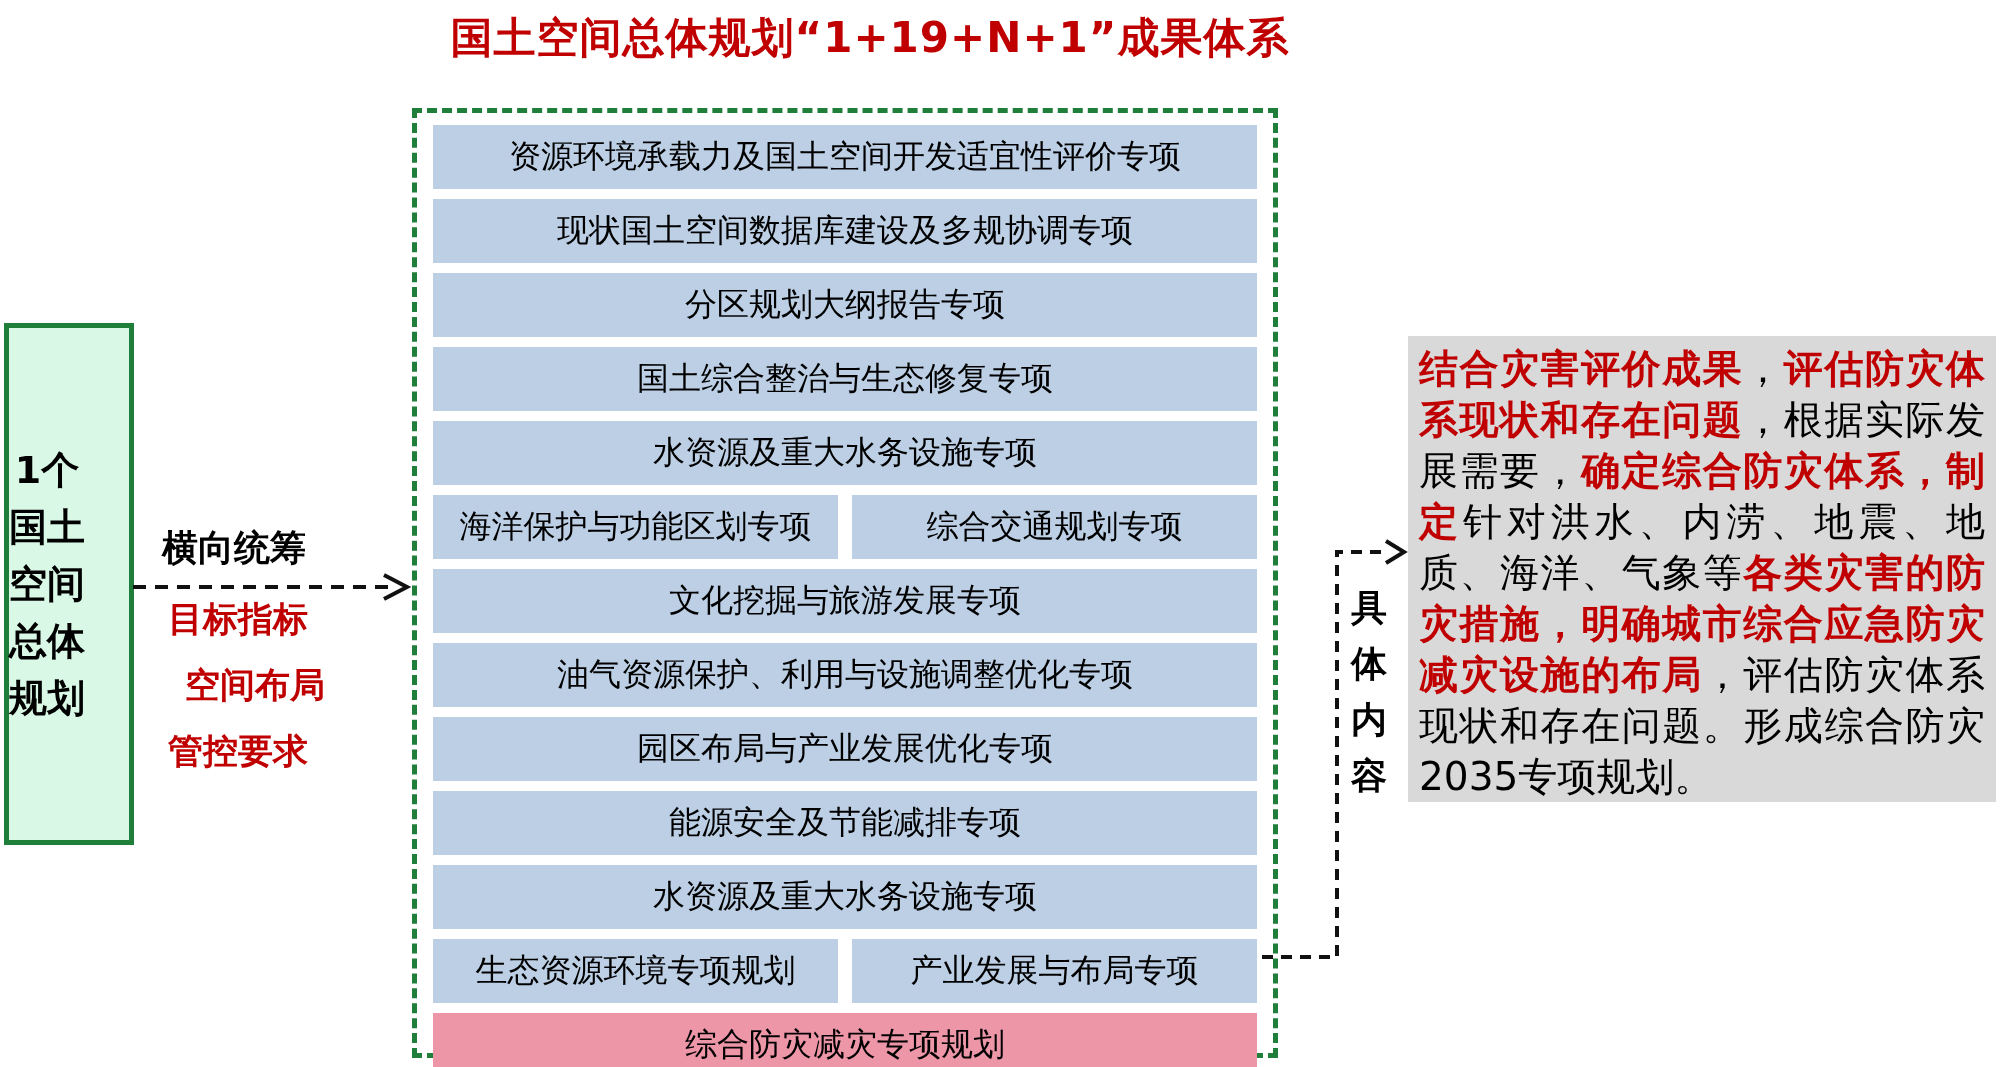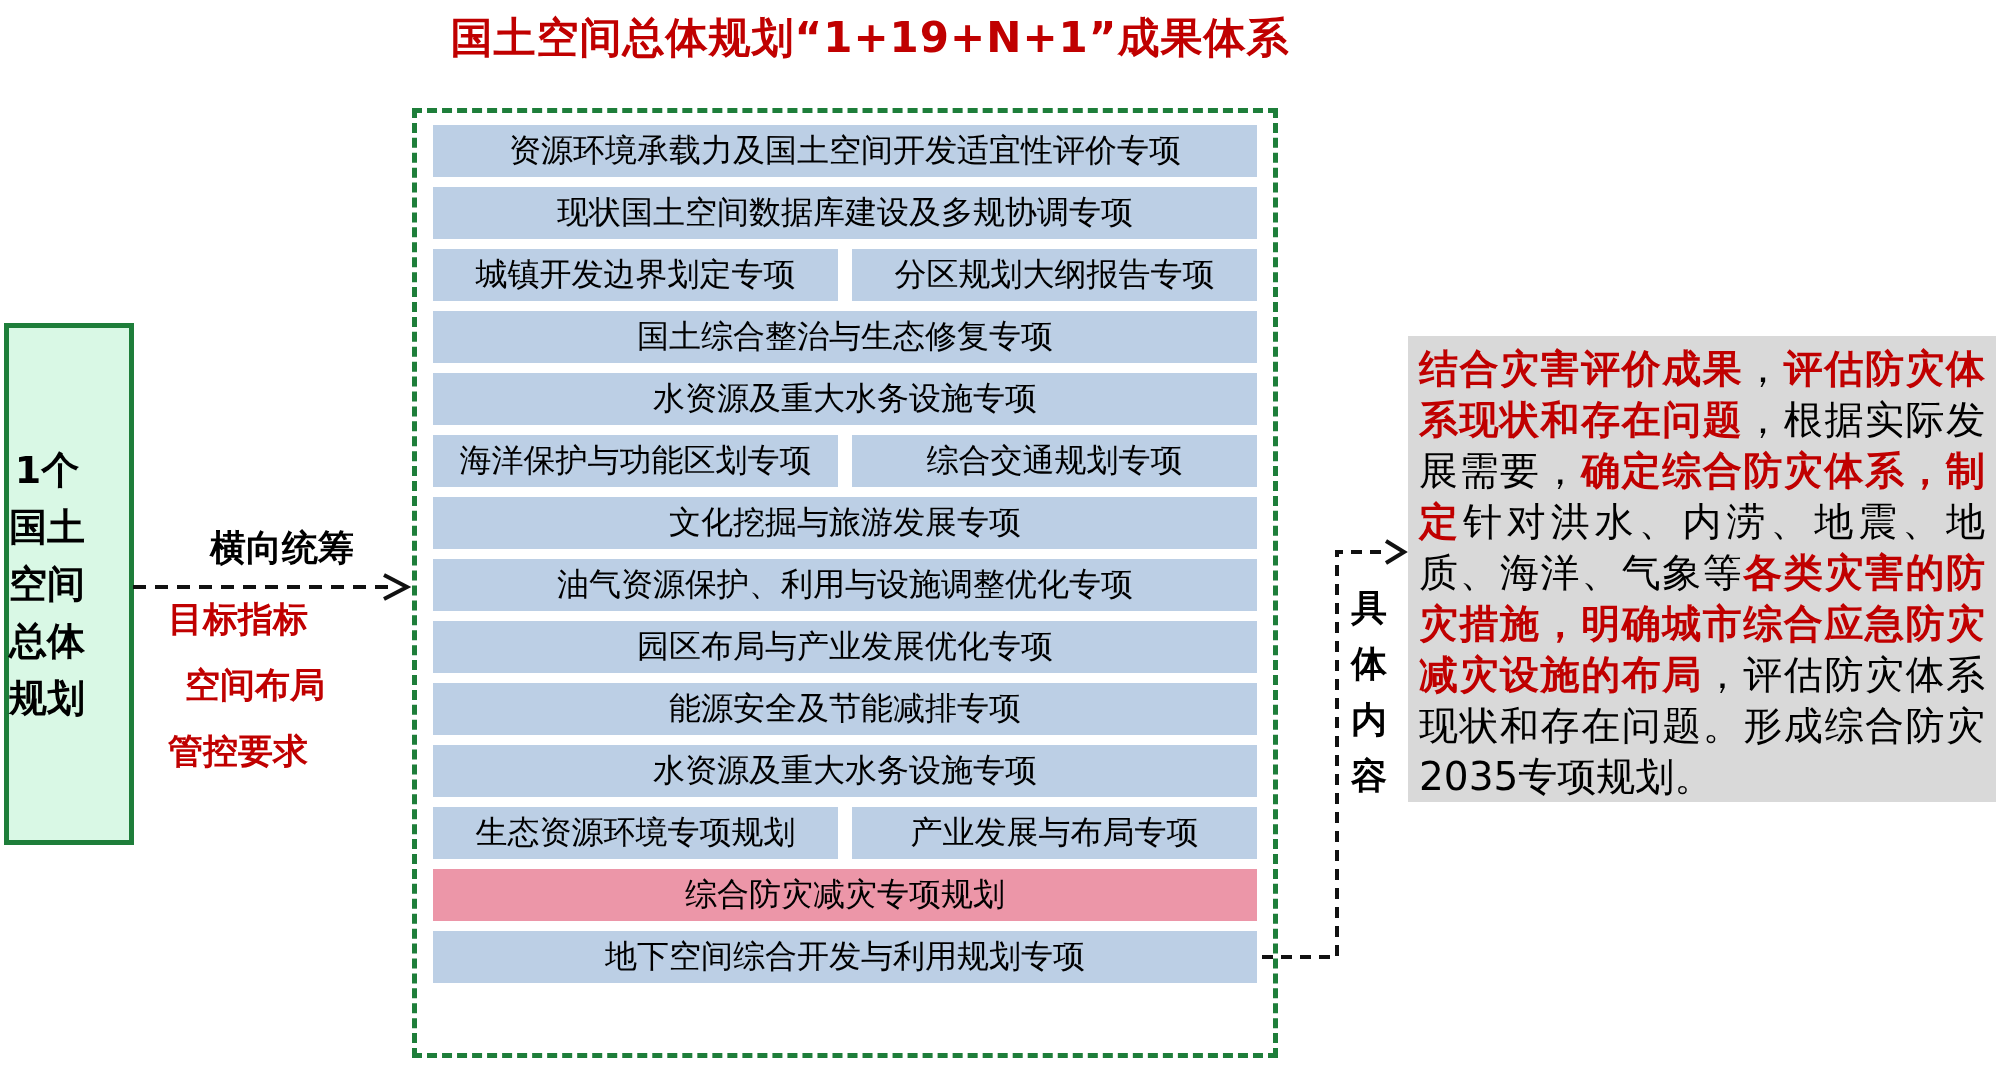--- a/index.html
+++ b/index.html
@@ -17,33 +17,33 @@
     box-sizing:border-box; background:var(--green-fill,#d9f8e5);
     border:5px solid var(--green-border,#1e7e3a);
     display:flex; align-items:center; 
   }
   .green-box .vtext {
     font-size:38px; font-weight:bold; line-height:57px;
     white-space:pre-line; text-align:center; color:#000;
   }
   .label-black {
     position:absolute; left:162px; top:524px;
-    font-size:36px; font-weight:bold; color:#000; white-space:nowrap;margin-left:48px;
+    font-size:36px; font-weight:bold; color:#000; white-space:nowrap;
   }
   .red-label {
     position:absolute; left:168px; font-size:35px; font-weight:bold;
     color:var(--title-red,#c00000); white-space:nowrap;
   }
   .red-label-0 { top:596px; } .red-label-1 { top:662px;margin-left:17px; } .red-label-2 { top:728px; }
   .main-box {
     position:absolute; left:412px; top:108px; width:866px; height:950px;
     box-sizing:border-box; border:5px dashed var(--dash-green,#1e7e3a);
     padding:12px 16px; display:flex; flex-direction:column; gap:10px; background:#fff;
   }
-  .plan-row { display:flex; gap:14px; height:52px; flex:none;justify-content:flex-end; }
+  .plan-row { display:flex; gap:14px; height:64px; flex:none;justify-content:flex-end; }
   .bar {
     flex:1; background:var(--bar-blue,#bccfe5);
     display:flex; align-items:center; justify-content:center;
     font-size:32px; font-weight:500; color:#000; white-space:nowrap; overflow:hidden;
   }
   .bar.pink { background:var(--bar-pink,#ec96a8);font-family:Liberation Serif, serif; }
   svg.connector { position:absolute; }
   .vlabel {
     position:absolute; left:1347px; top:580px; width:44px;
     font-size:36px; font-weight:bold; line-height:56px;
@@ -84,21 +84,20 @@
   </svg>
 
   <div class="main-box">
     <div class="plan-row">
       <div class="bar">资源环境承载力及国土空间开发适宜性评价专项</div>
     </div>
     <div class="plan-row">
       <div class="bar">现状国土空间数据库建设及多规协调专项</div>
     </div>
     <div class="plan-row">
-      <div class="bar">城镇开发边界划定专项</div>
       <div class="bar">分区规划大纲报告专项</div>
     </div>
     <div class="plan-row">
       <div class="bar">国土综合整治与生态修复专项</div>
     </div>
     <div class="plan-row">
       <div class="bar">水资源及重大水务设施专项</div>
     </div>
     <div class="plan-row">
       <div class="bar">海洋保护与功能区划专项</div>

